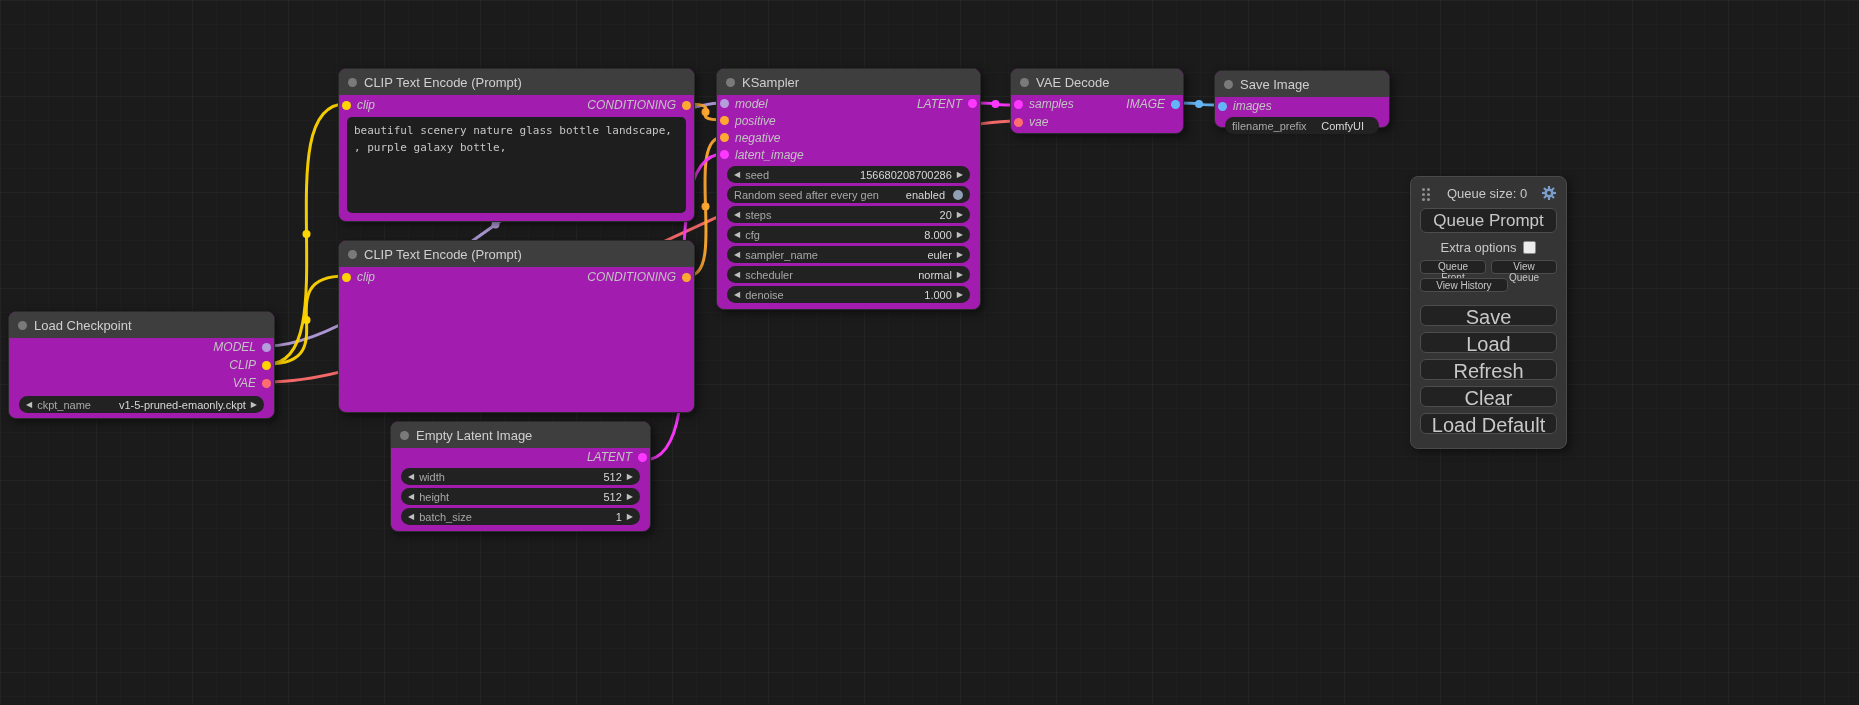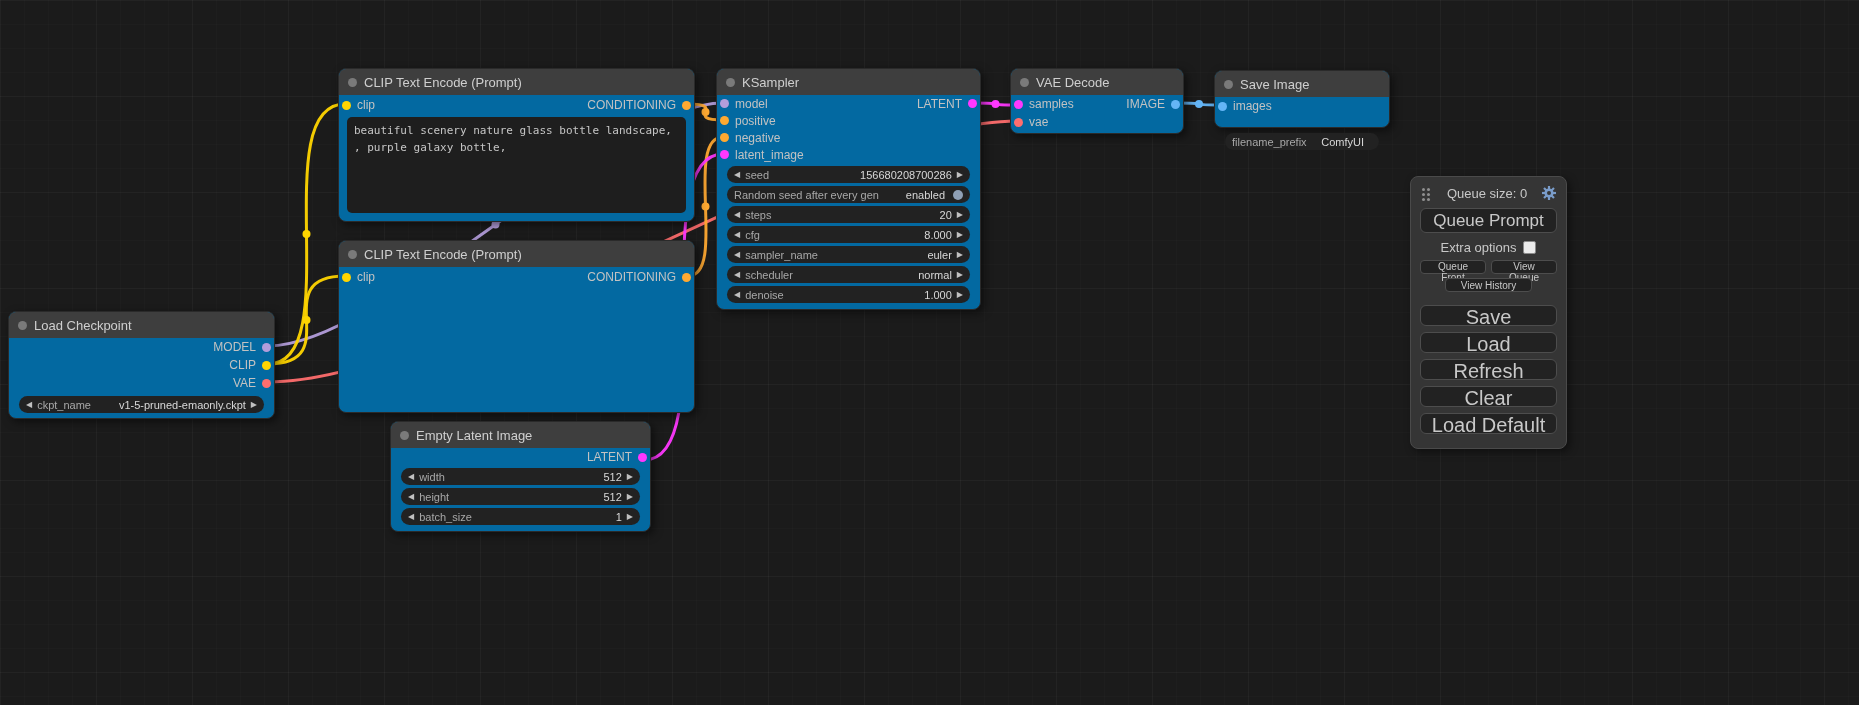--- a/index.html
+++ b/index.html
@@ -13,38 +13,38 @@
       linear-gradient(rgba(255,255,255,.012) 1px,transparent 1px),
       linear-gradient(90deg,rgba(255,255,255,.012) 1px,transparent 1px);
     background-size:96px 96px,96px 96px,24px 24px,24px 24px;
   }
   .links{position:absolute;left:0;top:0;z-index:1;}
   .links path{fill:none;stroke-width:3;stroke-linecap:round;opacity:.95;}
 
   
   .node{
     position:absolute;z-index:2;box-sizing:border-box;
-    background:#0369a1;border:1px solid #2a2a2a;border-radius:8px;
+    background:#a21caf;border:1px solid #2a2a2a;border-radius:8px;
     box-shadow:3px 3px 8px rgba(0,0,0,.5);
     color:#c8c8c8;
   }
   .vflex{display:flex;flex-direction:column;}
   .ntitle{
     display:flex;align-items:center;gap:7px;height:26px;flex:0 0 26px;
     padding:0 9px;background:#3e3e3e;border-radius:7px 7px 0 0;
     font-size:13px;color:#cfcfcf;
   }
   .tdot{width:9px;height:9px;border-radius:50%;background:#7a7a7a;flex:0 0 auto;}
   .srow{display:flex;align-items:center;height:18px;padding:0 3px;gap:6px;font-size:12px;color:#c2c2c2;}
   .srow.k{height:17px;}
   .srow.out{justify-content:flex-end;}
   .srow.dual{justify-content:space-between;}
   .sgrp{display:flex;align-items:center;gap:6px;}
   .sdot{width:9px;height:9px;border-radius:50%;flex:0 0 auto;}
-  .slbl{white-space:nowrap;}
+  .slbl{white-space:nowrap;font-style:italic;}
 
   .widget{
     display:flex;align-items:center;height:17px;margin:0 10px 3px;
     background:#222;border-radius:9px;padding:0 7px;font-size:11px;gap:5px;
     box-sizing:border-box;cursor:pointer;
   }
   .wname{color:#a8a8a8;white-space:nowrap;}
   .wval{margin-left:auto;color:#d8d8d8;white-space:nowrap;}
   .warr{font-size:8px;color:#c0c0c0;line-height:1;flex:0 0 auto;}
   .toggle-dot{width:10px;height:10px;border-radius:50%;background:var(--toggle);margin-left:3px;flex:0 0 auto;}
@@ -70,21 +70,21 @@
     background:#222;border:1px solid #4d4d4d;border-radius:6px;color:#c8c8c8;
     font-family:inherit;cursor:pointer;display:block;width:100%;padding:0;
   }
   .btn.big{font-size:17px;height:25px;margin:6px 0 3px;}
   .btn.std{font-size:20px;height:21px;margin:3px 0;}
   .btn.tiny{font-size:10px;height:14px;border-radius:4px;padding:0 5px;width:auto;}
   .extra-row{display:flex;justify-content:center;align-items:center;gap:7px;font-size:13px;margin:4px 0 3px;}
   .chk{appearance:none;-webkit-appearance:none;width:13px;height:13px;background:#ececec;border:1px solid #8a8a8a;border-radius:2px;margin:0;cursor:pointer;}
   .pair-row{display:flex;gap:5px;justify-content:space-between;margin:2px 0;}
   .pair-row .btn{flex:1;}
-  .center-row{display:flex;justify-content:center;margin:2px 0 0;}
+  .center-row{display:flex;margin:2px 0 0;}
   .center-row .btn{width:64%;}
   .gap-top{margin-top:13px !important;}
 </style>
 </head>
 <body>
 
 <svg class="links" width="1859" height="705">
   <path d="M268,346 C383,346 608,103 723,103" style="stroke:var(--model)"></path>
   <path d="M268,364 C348,364 265,104 345,104" style="stroke:var(--clip)"></path>
   <path d="M268,364 C348,364 265,276 345,276" style="stroke:var(--clip)"></path>
@@ -287,21 +287,21 @@
 
 <div class="node" style="left:1214px;top:70px;width:176px;height:58px">
   <div class="ntitle">
     <span class="tdot"></span>
     <span>Save Image</span>
   </div>
   <div class="srow">
     <span class="sdot" style="background:var(--image)"></span>
     <span class="slbl">images</span>
   </div>
-  <div class="widget" style="margin-top:18px">
+  <div class="widget" style="margin-top:2px">
     <span class="wname">filename_prefix</span>
     <span class="wval" style="margin-right:8px">ComfyUI</span>
   </div>
 </div>
 
 <div class="menu" style="left:1410px;top:176px;width:157px">
   <div class="mhead">
     <span class="drag-dots"></span>
     <span class="qsize">Queue size: 0</span>
     <svg width="16" height="16" viewBox="0 0 16 16">

